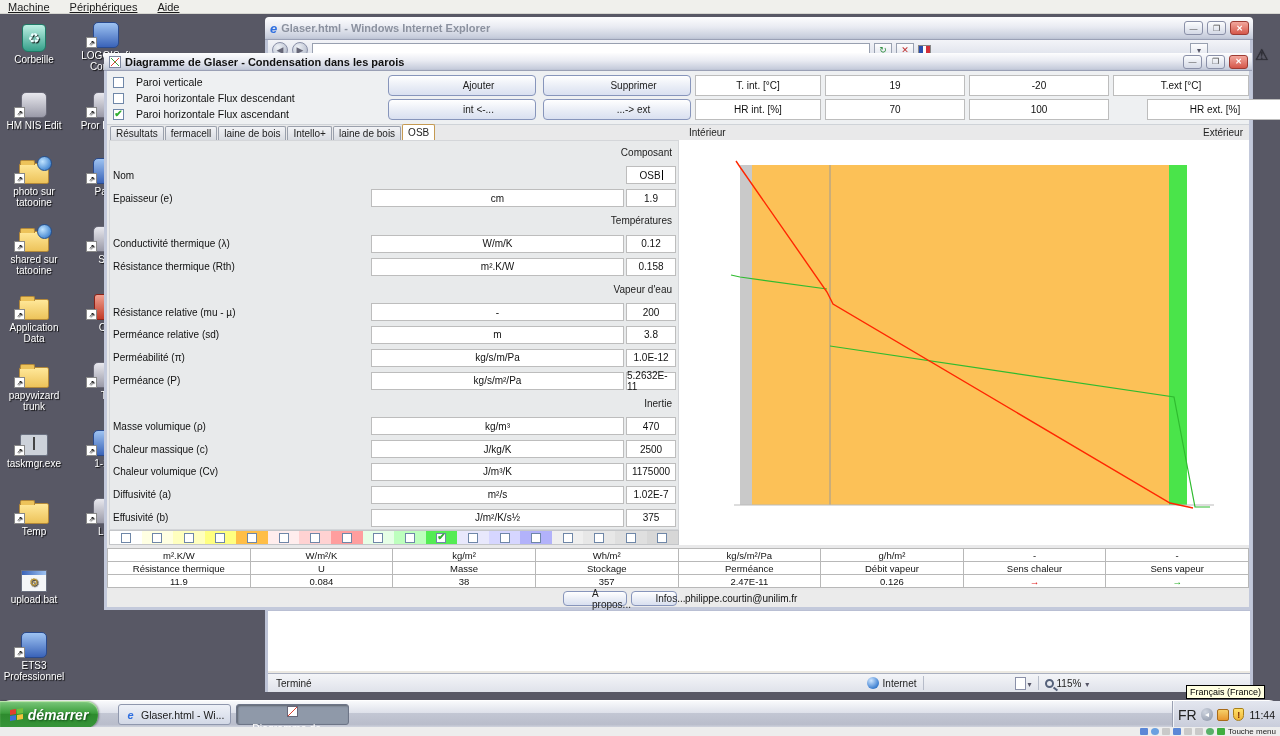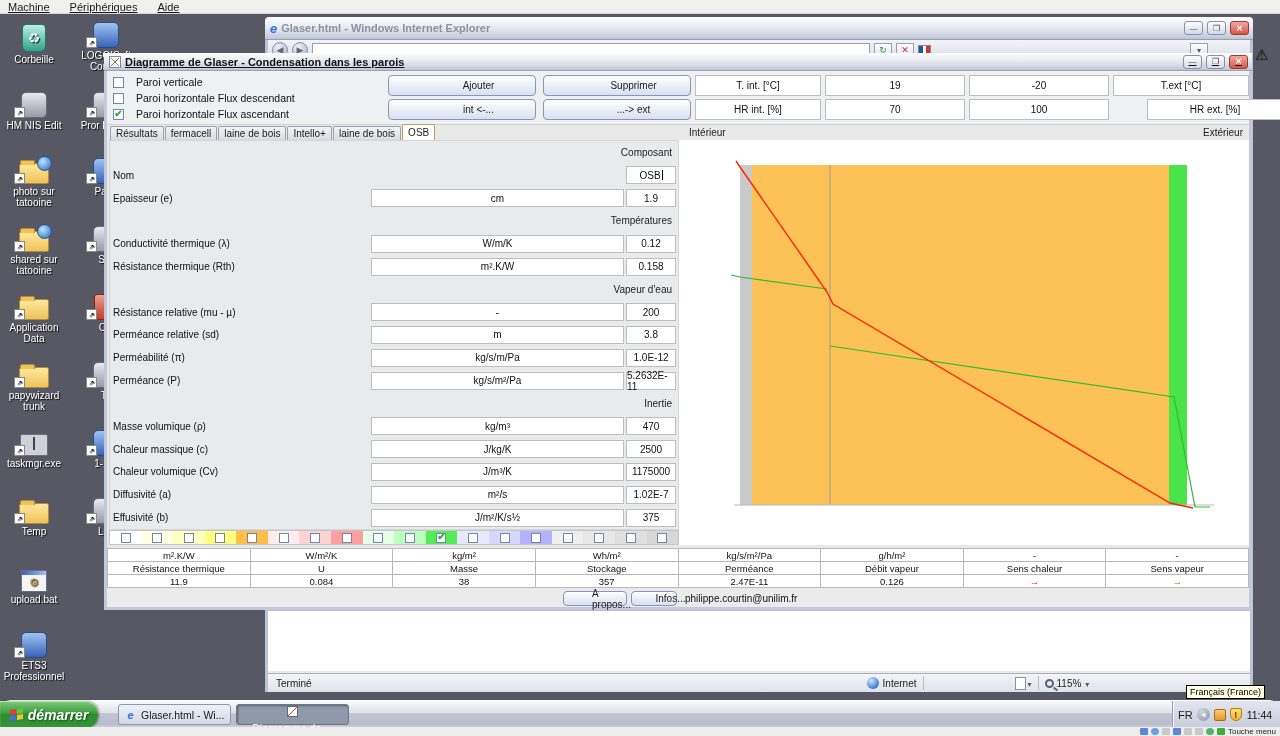--- a/index.html
+++ b/index.html
@@ -73,21 +73,21 @@
     border-top:1px solid #aab0c0; display:flex; align-items:center; font-size:10px; color:#222; }
   .globe { width:12px; height:12px; border-radius:50%; background:radial-gradient(circle at 35% 30%, #cfe6ff, #3d7fd0 70%, #235a9e); margin-right:4px; }
   .mag { width:9px; height:9px; border:2px solid #55617a; border-radius:50%; position:relative; margin-right:3px; }
   .mag::after { content:""; position:absolute; left:6px; top:7px; width:5px; height:2px; background:#55617a; transform:rotate(40deg); }
   .caret::before { content:"▾"; font-size:8px; color:#556; }
   .pageic { width:11px; height:13px; background:#fff; border:1px solid #8a90a8; margin-right:2px; }
   .vdiv { width:1px; height:14px; background:#b6bcc9; margin:0 6px; }
 
   
   .dialog { position:absolute; left:104px; top:53px; width:1148px; height:557px; z-index:3;
-    background:#e9e9ea; border:3px solid #c3c9db; border-top:none;text-decoration:underline; }
+    background:#e9e9ea; border:3px solid #c3c9db; border-top:none; }
   .dialog .titlebar { margin:0 -3px; height:18px; }
   .dlg-icon { width:12px; height:12px; background:#fff; border:1px solid #7d87a0; position:relative; }
   .dlg-icon::before { content:""; position:absolute; left:1px; top:1px; right:1px; bottom:1px;
     background:linear-gradient(135deg, transparent 45%, #e04030 45%, #e04030 55%, transparent 55%),
                linear-gradient(45deg, transparent 45%, #3aa83a 45%, #3aa83a 55%, transparent 55%); }
   .opt-panel { position:absolute; left:0; top:18px; width:1142px; height:54px; background:#eef0f2; border-bottom:1px solid #cfd3d8; }
   .opt-row { position:absolute; display:flex; align-items:center; gap:12px; font-size:10.5px; }
   .abs { position:absolute; }
 
   
@@ -147,21 +147,21 @@
   .xpflag i:nth-child(3){background:#3f6fd8}.xpflag i:nth-child(4){background:#f2c23e}
   .taskbtn { position:absolute; top:3px; height:21px; width:113px; border-radius:3px; display:flex; align-items:center;
     gap:4px; padding:0 5px; font-size:10.5px; }
   .taskbtn.idle { left:118px; background:linear-gradient(#eef1f8,#d2d8e6); border:1px solid #8f97ad; color:#1a1a1a; }
   .taskbtn.active { left:236px; background:#8f99a9; border:1px solid #6d7587; color:#fff; box-shadow:inset 1px 1px 2px rgba(0,0,0,.35);flex-direction:column; }
   .tb-ico { width:13px; height:13px; flex:none; display:flex; align-items:center; justify-content:center; font-size:11px; }
   .glaser-mini { width:11px; height:11px; background:#fff; border:1px solid #667;
     background-image:linear-gradient(135deg, transparent 45%, #e04030 45%, #e04030 55%, transparent 55%); }
   .tray { position:absolute; right:0; top:0; height:27px; width:108px; background:linear-gradient(#e3e6ef,#c8ccda);
     border-left:1px solid #9aa0b2; box-shadow:inset 1px 0 0 #f4f6fa; display:flex; align-items:center; gap:4px; padding:0 5px; }
-  .tray-lang { font-size:11px; color:#222; }
+  .tray-lang { font-size:14px; color:#222; }
   .tray-round { width:13px; height:13px; border-radius:50%; background:radial-gradient(circle at 35% 30%, #cfd5e0, #8a93a5);
     color:#fff; font-size:8px; display:flex; align-items:center; justify-content:center; }
   .tray-orange { width:12px; height:12px; border-radius:2px; background:linear-gradient(#f6d06a,#e8962e); border:1px solid #a86a18; }
   .tray-shield { width:12px; height:13px; background:linear-gradient(#ffe06a,#f0b63a); border:1px solid #a87f18;
     border-radius:2px 2px 6px 6px; color:#7a2a00; font-size:9px; font-weight:bold; text-align:center; line-height:12px; }
   .tray-time { font-size:10.5px; color:#111; margin-left:1px; }
 
   
   .vboxbar { position:absolute; left:0; top:727px; width:1280px; height:9px; background:#ededed; z-index:6;
     display:flex; align-items:center; justify-content:flex-end; gap:3px; padding-right:4px; font-size:8px; color:#222; }

